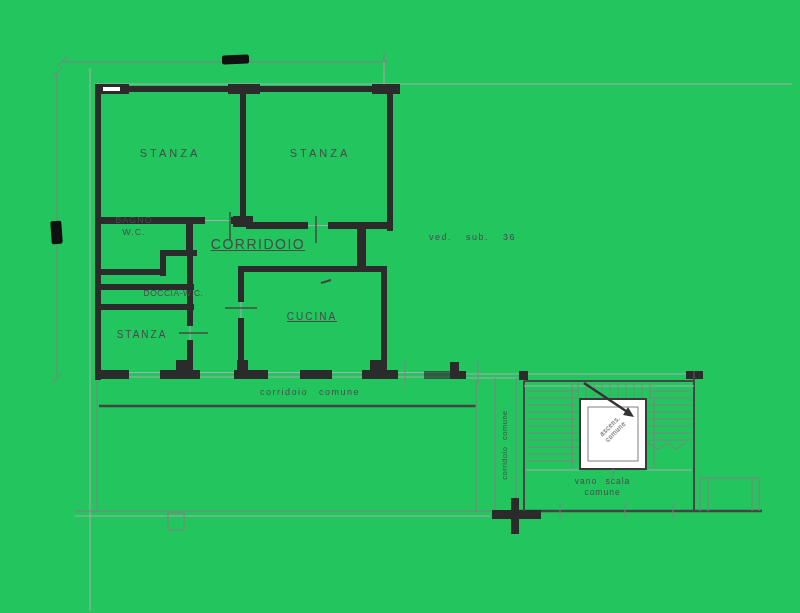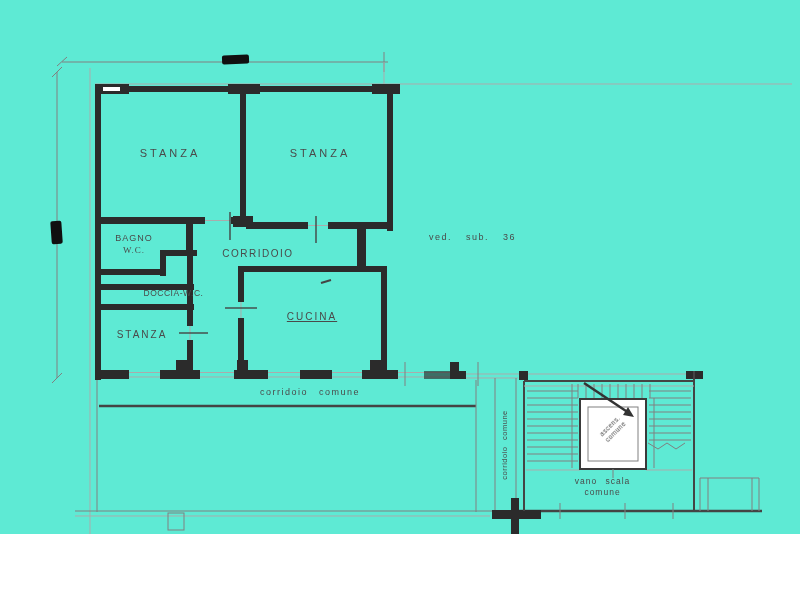--- a/index.html
+++ b/index.html
@@ -1,17 +1,17 @@
 <!DOCTYPE html>
 <html style="--wall: #2b2b2b; --line: #808080; --light_line: #ababab; --text: #4a4a4a; --background: #ffffff;"><head>
 <meta charset="utf-8">
 <style>
   html,body{margin:0;padding:0;background:#fff;}
   .canvas{
-    position:relative;width:800px;height:534px;background:#5eead4;overflow:hidden;
+    position:relative;width:800px;height:613px;background:#22c55e;overflow:hidden;
     font-family:"Liberation Sans",sans-serif;
   }
   svg{position:absolute;left:0;top:0;}
   .wall{fill:var(--wall,#2b2b2b);stroke:none;}
   .wall-soft{fill:var(--wall,#2b2b2b);opacity:.65;}
   .white{fill:#fff;stroke:none;}
   .line{stroke:var(--line,#808080);fill:none;stroke-width:1;}
   .lightline{stroke:var(--light_line,#aaaaaa);fill:none;stroke-width:1;}
   .darkline{stroke:#444;fill:none;}
   .blob{fill:#101010;}
@@ -200,26 +200,26 @@
     <g>
       <line x1="584" y1="383" x2="629" y2="413" stroke="#333" stroke-width="2.5"></line>
       <polygon points="634,417 623,415 628,407" fill="#333"></polygon>
     </g>
   </svg>
 
   <div class="label room" style="left:105px;top:147px;width:130px;">STANZA</div>
 
   <div class="label room" style="left:255px;top:147px;width:130px;">STANZA</div>
 
-  <div class="label" style="left:98px;top:232px;width:72px;font-size:9px;letter-spacing:1px;line-height:12px;">
+  <div class="label" style="left:98px;top:214px;width:72px;font-size:9px;letter-spacing:1px;line-height:12px;">
     <span style="display:block;">BAGNO</span>
-    <span style="display:block;font-family:Liberation Serif, serif;">W.C.</span>
+    <span style="display:block;">W.C.</span>
   </div>
 
-  <div class="label" style="left:203px;top:248px;width:110px;font-size:10px;letter-spacing:1.5px;">CORRIDOIO</div>
+  <div class="label" style="left:203px;top:236px;width:110px;font-size:14px;letter-spacing:1.5px;text-decoration:underline;">CORRIDOIO</div>
 
   <div class="label" style="left:96px;top:288px;width:95px;font-size:8.5px;letter-spacing:.5px;padding-left:30px;">DOCCIA-W.C.</div>
 
   <div class="label" style="left:94px;top:329px;width:96px;font-size:10px;letter-spacing:2px;">STANZA</div>
 
   <div class="label" style="left:258px;top:311px;width:108px;font-size:10px;letter-spacing:2px;text-decoration:underline;">CUCINA</div>
 
   <div class="label hand" style="left:410px;top:232px;width:125px;word-spacing:10px;">ved. sub. 36</div>
 
   <div class="label hand" style="left:225px;top:387px;width:170px;">corridoio comune</div>

